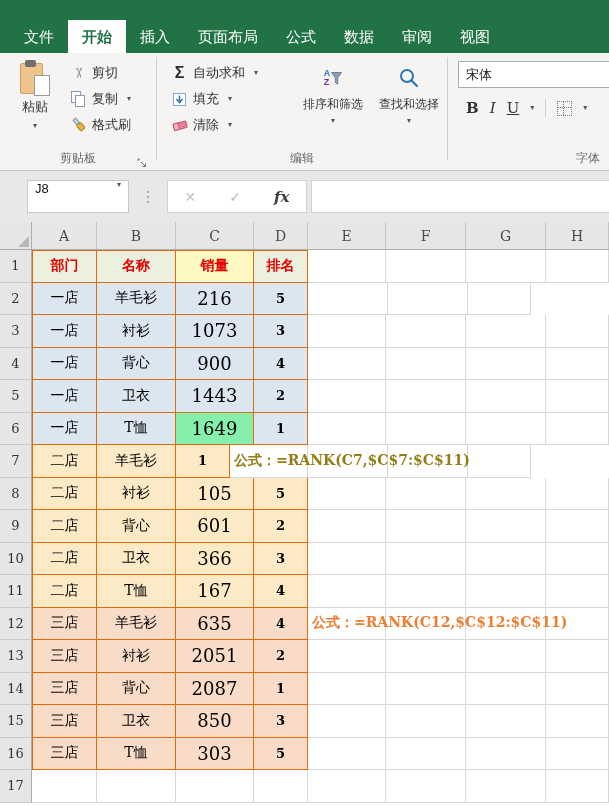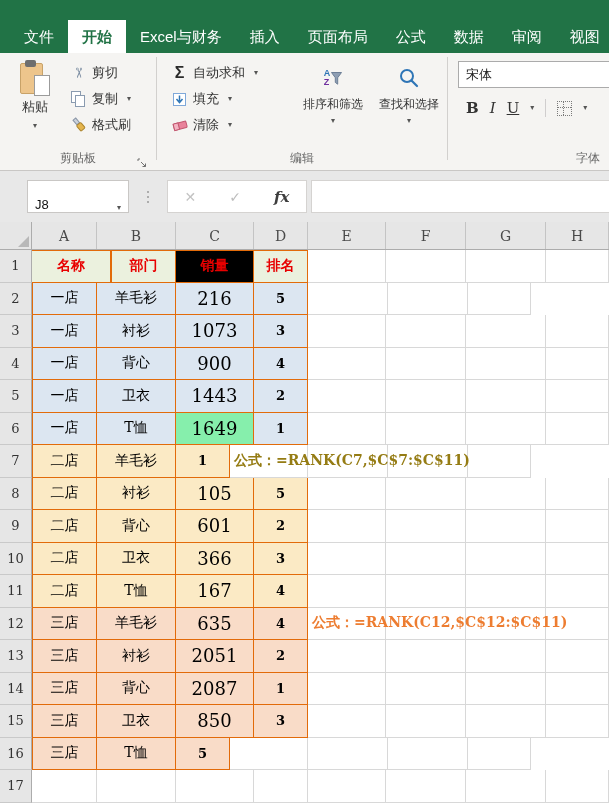--- a/index.html
+++ b/index.html
@@ -60,21 +60,21 @@
   .fmt-b{font-weight:bold;}
   .fmt-i{font-style:italic;}
   .fmt-u{text-decoration:underline;}
   .fmt-sep{width:1px;height:18px;background:#D0CECE;}
   .borders-icon{width:13px;height:13px;border:1px dotted #7a7a7a;position:relative;display:inline-block;}
   .borders-icon::before{content:'';position:absolute;left:0;right:0;top:5px;border-top:1px dotted #7a7a7a;}
   .borders-icon::after{content:'';position:absolute;top:0;bottom:0;left:5px;border-left:1px dotted #7a7a7a;}
 
   
   .fbar{height:51px;background:#E8E8E8;display:flex;align-items:center;padding-left:27px;box-sizing:border-box;}
-  .namebox{width:102px;height:33px;background:#fff;border:1px solid #C9C7C5;display:flex;align-items:flex-end;padding:0 7px;box-sizing:border-box;font-size:13px;color:#111;gap:40px;}
+  .namebox{width:102px;height:33px;background:#fff;border:1px solid #C9C7C5;display:flex;align-items:flex-start;padding:0 7px;box-sizing:border-box;font-size:13px;color:#111;gap:40px;}
   .namebox .darr{margin-left:auto;}
   .dots{width:38px;display:flex;flex-direction:column;align-items:center;gap:3px;}
   .dots i{width:2px;height:2px;background:#9a9a9a;border-radius:50%;}
   .fbtns{width:140px;height:33px;background:#fff;border:1px solid #D5D3D1;display:flex;align-items:center;justify-content:space-around;box-sizing:border-box;}
   .fx-cancel{color:#C3C3C3;font-size:14px;}
   .fx-enter{color:#BDBDBD;font-size:14px;}
   .fx-label{font-family:var(--cellfont);font-style:italic;font-weight:600;font-size:15px;color:#3d3d3d;}
   .finput{flex:1;height:33px;background:#fff;border:1px solid #D5D3D1;border-right:none;margin-left:4px;box-sizing:border-box;font-size:13px;padding-left:5px;display:flex;align-items:center;}
 
   
@@ -94,21 +94,20 @@
   .formula{position:absolute;left:4px;top:50%;transform:translateY(-50%);white-space:nowrap;font-family:var(--cellfont);font-weight:bold;font-size:14px;z-index:5;}
 </style>
 </head>
 <body>
 
 <div class="stage">
 
   <div class="tabbar">
       <div class="tab">文件</div>
       <div class="tab active">开始</div>
-      <div class="tab">Excel与财务</div>
       <div class="tab">插入</div>
       <div class="tab">页面布局</div>
       <div class="tab">公式</div>
       <div class="tab">数据</div>
       <div class="tab">审阅</div>
       <div class="tab">视图</div>
     </div>
 
   <div class="ribbon">
 
@@ -262,23 +261,23 @@
         <div class="colhdr" style="width: 78px;">C</div>
         <div class="colhdr" style="width: 54px;">D</div>
         <div class="colhdr" style="width: 78px;">E</div>
         <div class="colhdr" style="width: 80px;">F</div>
         <div class="colhdr" style="width: 80px;">G</div>
         <div class="colhdr" style="width: 63px;">H</div>
       </div>
     <div>
         <div class="grid-row">
           <div class="rowhdr">1</div>
+          <div class="cell tb tb-left tb-top th" style="width: 65px; background: rgb(235, 241, 222); color: rgb(232, 0, 0);">部门</div>
           <div class="cell tb tb-top th" style="width: 79px; background: rgb(235, 241, 222); color: rgb(232, 0, 0);">名称</div>
-          <div class="cell tb tb-left tb-top th" style="width: 65px; background: rgb(235, 241, 222); color: rgb(232, 0, 0);">部门</div>
-          <div class="cell tb tb-top th" style="width: 78px; background: #000000; color: rgb(232, 0, 0);">销量</div>
+          <div class="cell tb tb-top th" style="width: 78px; background: #fef9c3; color: rgb(232, 0, 0);">销量</div>
           <div class="cell tb tb-top th" style="width: 54px; background: rgb(235, 241, 222); color: rgb(232, 0, 0);">排名</div>
           <div class="cell" style="width: 78px;"></div>
           <div class="cell" style="width: 80px;"></div>
           <div class="cell" style="width: 80px;"></div>
           <div class="cell" style="width: 63px;"></div>
         </div>
         <div class="grid-row">
           <div class="rowhdr">2</div>
           <div class="cell tb tb-left" style="width: 65px; background: rgb(220, 230, 241);">一店</div>
           <div class="cell tb" style="width: 79px; background: rgb(220, 230, 241);">羊毛衫</div>
@@ -431,20 +430,21 @@
           <div class="cell tb rank" style="width: 54px; background: rgb(249, 220, 200);">3</div>
           <div class="cell" style="width: 78px;"></div>
           <div class="cell" style="width: 80px;"></div>
           <div class="cell" style="width: 80px;"></div>
           <div class="cell" style="width: 63px;"></div>
         </div>
         <div class="grid-row">
           <div class="rowhdr">16</div>
           <div class="cell tb tb-left" style="width: 65px; background: rgb(249, 220, 200);">三店</div>
           <div class="cell tb" style="width: 79px; background: rgb(249, 220, 200);">T恤</div>
+          <div class="cell tb num" style="width: 78px; background: rgb(249, 220, 200);">303</div>
           <div class="cell tb rank" style="width: 54px; background: rgb(249, 220, 200);">5</div>
           <div class="cell" style="width: 78px;"></div>
           <div class="cell" style="width: 80px;"></div>
           <div class="cell" style="width: 80px;"></div>
           <div class="cell" style="width: 63px;"></div>
         </div>
         <div class="grid-row">
           <div class="rowhdr">17</div>
           <div class="cell" style="width: 65px;"></div>
           <div class="cell" style="width: 79px;"></div>

